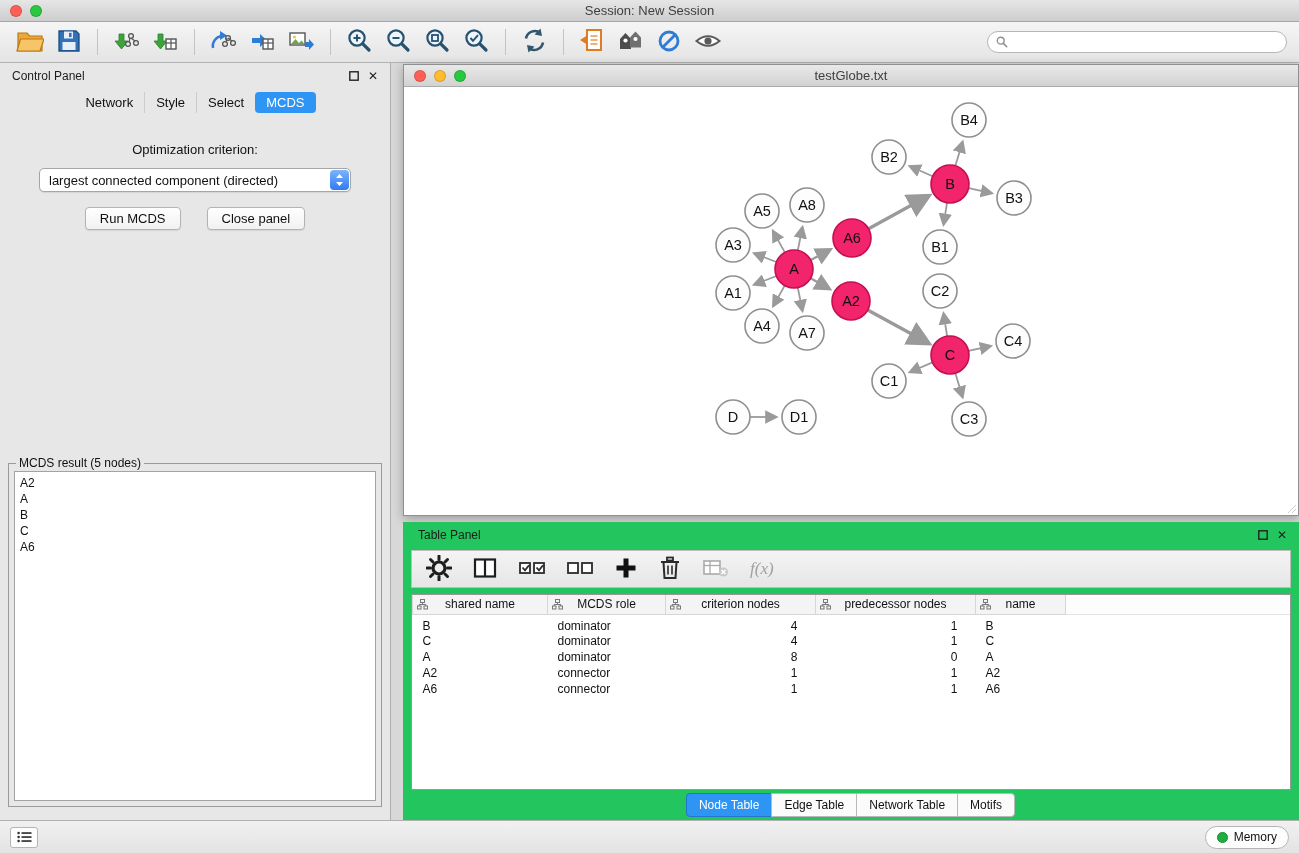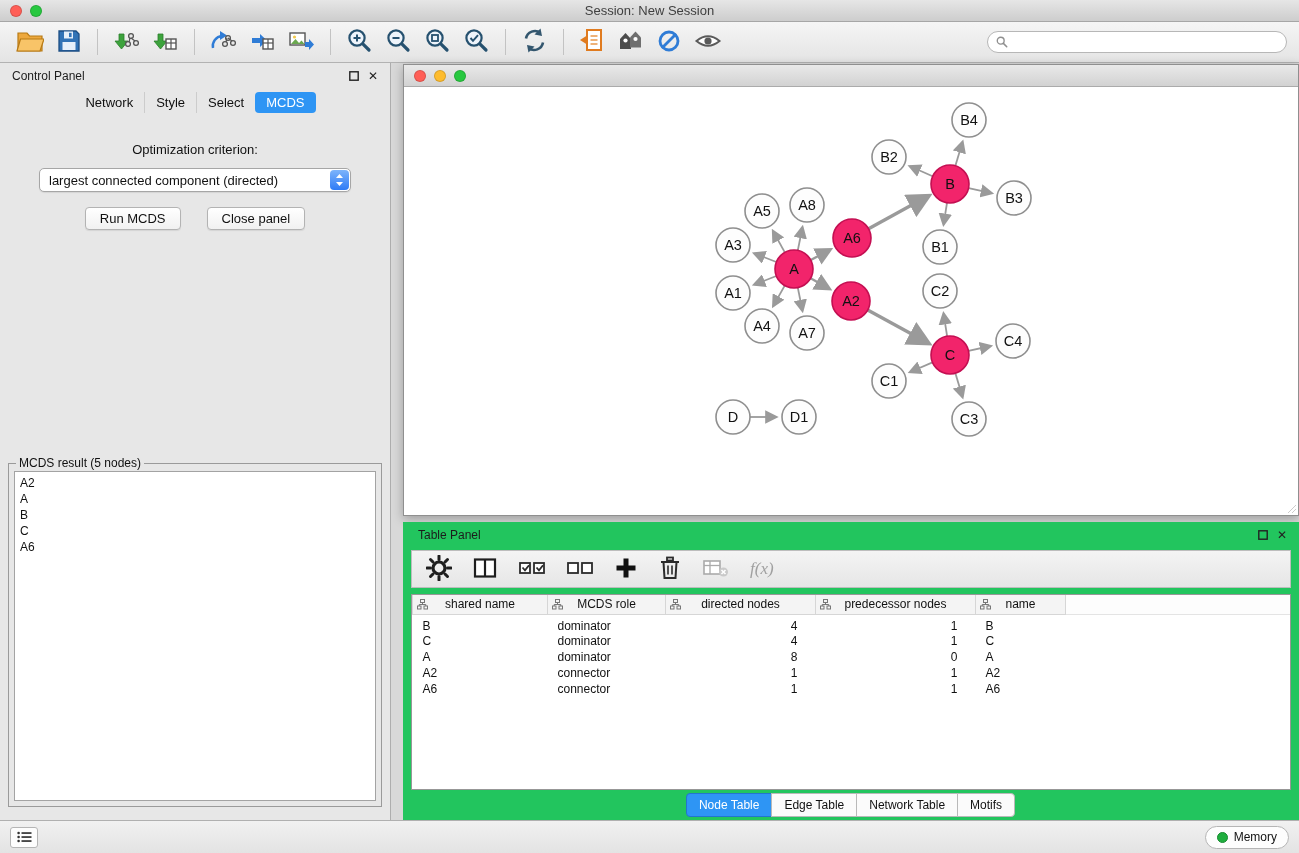--- a/index.html
+++ b/index.html
@@ -286,20 +286,21 @@
 
     <div class="right-area">
 
       <div class="network-window">
         <div class="net-titlebar">
           <div class="lights">
             <span class="light" style="background:#ff5f57"></span>
             <span class="light" style="background:#febc2e"></span>
             <span class="light" style="background:#28c840"></span>
           </div>
+          <div class="titlebar-title">testGlobe.txt</div>
         </div>
         <div class="net-canvas">
           <svg width="893" height="428" viewBox="0 0 893 428" font-family="Liberation Sans, sans-serif">
               <defs>
                 <marker id="arrow" viewBox="0 0 10 10" refX="8" refY="5" markerWidth="7.5" markerHeight="7.5" orient="auto">
                   <path d="M0 0 L10 5 L0 10 Z" fill="#9a9a9a"></path>
                 </marker>
               </defs>
               <line x1="348.3" y1="189.0" x2="326.4" y2="197.6" stroke="#9a9a9a" stroke-width="1.8" marker-end="url(#arrow)"></line>
               <line x1="348.3" y1="175.0" x2="326.4" y2="166.4" stroke="#9a9a9a" stroke-width="1.8" marker-end="url(#arrow)"></line>
@@ -507,21 +508,21 @@
                         <rect x="3.5" y="0.5" width="4" height="3" fill="none" stroke="#777" stroke-width="1"></rect>
                         <rect x="0.5" y="7" width="3.5" height="3" fill="none" stroke="#777" stroke-width="1"></rect>
                         <rect x="7" y="7" width="3.5" height="3" fill="none" stroke="#777" stroke-width="1"></rect>
                         <path d="M5.5 3.5 V5.5 M2.2 7 V5.5 H8.8 V7" fill="none" stroke="#777" stroke-width="1"></path>
                       </svg></span><span>MCDS role</span></th>
                   <th><span><svg class="th-icon" width="11" height="11" viewBox="0 0 11 11">
                         <rect x="3.5" y="0.5" width="4" height="3" fill="none" stroke="#777" stroke-width="1"></rect>
                         <rect x="0.5" y="7" width="3.5" height="3" fill="none" stroke="#777" stroke-width="1"></rect>
                         <rect x="7" y="7" width="3.5" height="3" fill="none" stroke="#777" stroke-width="1"></rect>
                         <path d="M5.5 3.5 V5.5 M2.2 7 V5.5 H8.8 V7" fill="none" stroke="#777" stroke-width="1"></path>
-                      </svg></span><span>directed nodes</span></th>
+                      </svg></span><span>criterion nodes</span></th>
                   <th><span><svg class="th-icon" width="11" height="11" viewBox="0 0 11 11">
                         <rect x="3.5" y="0.5" width="4" height="3" fill="none" stroke="#777" stroke-width="1"></rect>
                         <rect x="0.5" y="7" width="3.5" height="3" fill="none" stroke="#777" stroke-width="1"></rect>
                         <rect x="7" y="7" width="3.5" height="3" fill="none" stroke="#777" stroke-width="1"></rect>
                         <path d="M5.5 3.5 V5.5 M2.2 7 V5.5 H8.8 V7" fill="none" stroke="#777" stroke-width="1"></path>
                       </svg></span><span>predecessor nodes</span></th>
                   <th><span><svg class="th-icon" width="11" height="11" viewBox="0 0 11 11">
                         <rect x="3.5" y="0.5" width="4" height="3" fill="none" stroke="#777" stroke-width="1"></rect>
                         <rect x="0.5" y="7" width="3.5" height="3" fill="none" stroke="#777" stroke-width="1"></rect>
                         <rect x="7" y="7" width="3.5" height="3" fill="none" stroke="#777" stroke-width="1"></rect>

